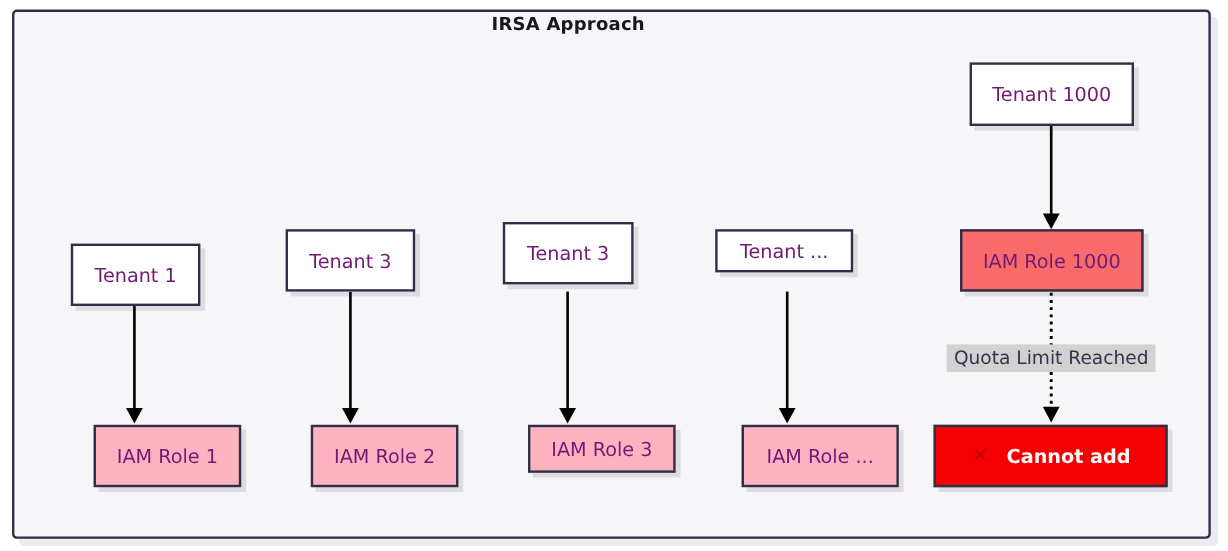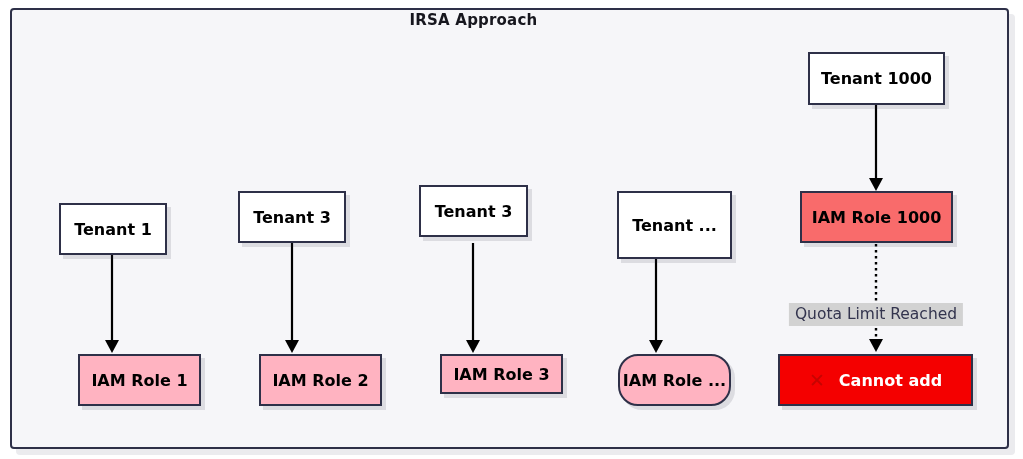--- a/index.html
+++ b/index.html
@@ -49,22 +49,22 @@
     pointer-events: none;
   }
   .node {
     position: absolute;
     box-sizing: border-box;
     border: 2px solid #2e3048;
     display: flex;
     align-items: center;
     justify-content: center;
     font-size: 16px;
-    font-weight: 700;
-    color: #000000;
+    font-weight: 400;
+    color: #701a75;
     box-shadow: 4px 4px 0 0 rgba(46, 48, 72, 0.13);
     z-index: 3;
     white-space: nowrap;
   }
   .tenant-box { background: #ffffff; }
   .role-box { background: #ffb3c1; margin-left: 28px; }
   .overflow-role-box { background: #f96b6b; }
   .error-box {
     background: #f40000;
     color: #ffffff;
@@ -83,32 +83,31 @@
     left: 876px;
     top: 287px;
     transform: translateX(-50%);
     background: #d2d2d2;
     color: #33344e;
     font-size: 15.5px;
     font-weight: 500;
     padding: 2px 6px 3px 6px;
     white-space: nowrap;
     z-index: 4;
-    margin-top: 16px;
   }
   
   .t1   { left: 59px;  top: 191px; width: 108px; height: 52px; margin-top: 12px; }
   .t2   { left: 238px; top: 191px; width: 108px; height: 52px; }
   .t3   { left: 419px; top: 185px; width: 109px; height: 52px; }
-  .td   { left: 617px; top: 191px; width: 115px; height: 68px; }
+  .td   { left: 596px; top: 191px; width: 115px; height: 36px; }
   .t1k  { left: 808px; top: 52px;  width: 137px; height: 53px; }
   .r1   { left: 50px;  top: 354px; width: 123px; height: 52px; }
   .r2   { left: 231px; top: 354px; width: 123px; height: 52px; }
   .r3   { left: 412px; top: 354px; width: 123px; height: 40px; }
-  .rd   { left: 590px; top: 354px; width: 113px; height: 52px; border-radius: 20px; }
+  .rd   { left: 590px; top: 354px; width: 131px; height: 52px; }
   .r1k  { left: 800px; top: 191px; width: 153px; height: 52px; }
   .err  { left: 778px; top: 354px; width: 195px; height: 52px; }
 </style>
 </head>
 <body>
 
 <div class="canvas">
 
   <div class="frame"></div>
 

